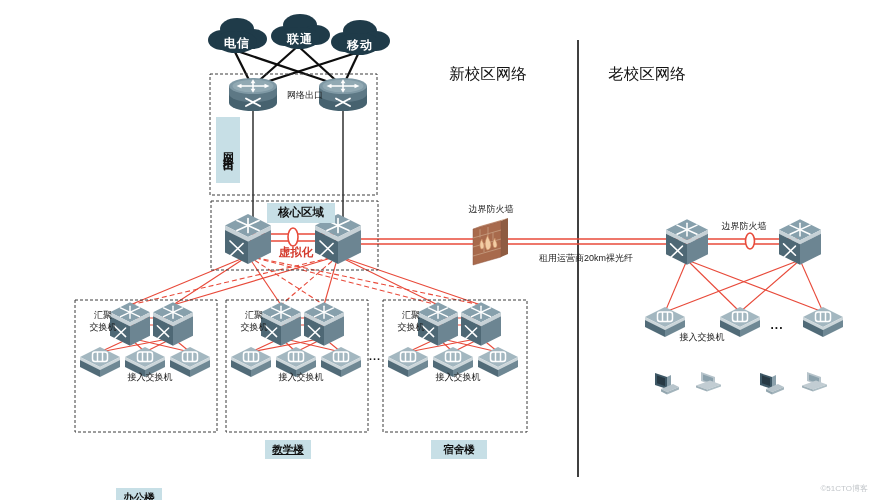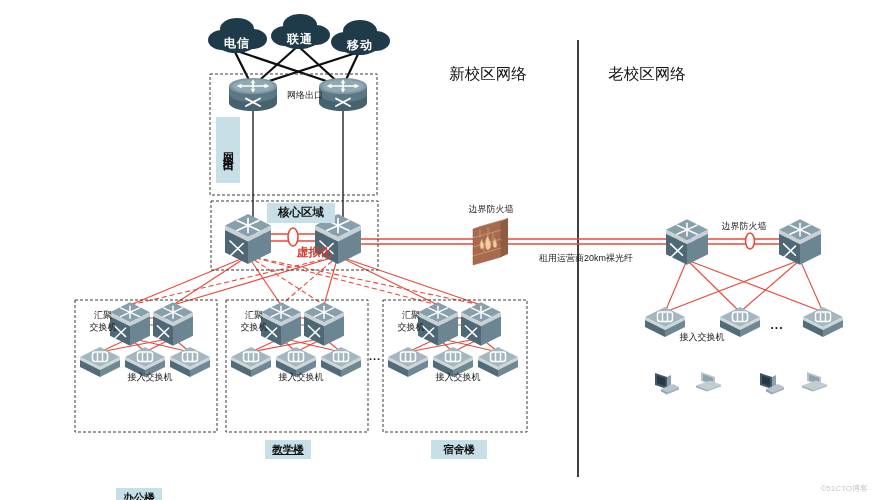--- a/index.html
+++ b/index.html
@@ -255,21 +255,21 @@
 <div class="lbl cloud-lbl" style="left:211px;top:28px;width:52px;">电信</div>
 <div class="lbl cloud-lbl" style="left:274px;top:24px;width:52px;">联通</div>
 <div class="lbl cloud-lbl" style="left:334px;top:30px;width:52px;">移动</div>
 
 <div class="lbl sm" style="left:276px;top:90px;width:58px;">网络出口</div>
 
 <div class="lbl bluebox vlabel" style="left:216px;top:117px;width:24px;height:66px;">网络出口</div>
 
 <div class="lbl bluebox" style="left:267px;top:203px;width:68px;height:20px;font-size:11.5px;">核心区域</div>
 
-<div class="lbl virt" style="left:288px;top:246px;width:52px;">虚拟化</div>
+<div class="lbl virt" style="left:270px;top:246px;width:52px;">虚拟化</div>
 
 <div class="lbl zone-hdr" style="left:427px;top:65px;width:122px;">新校区网络</div>
 <div class="lbl zone-hdr" style="left:586px;top:65px;width:122px;">老校区网络</div>
 
 <div class="lbl sm" style="left:460px;top:204px;width:62px;">边界防火墙</div>
 <div class="lbl sm" style="left:527px;top:253px;width:118px;">租用运营商20km裸光纤</div>
 
 <div class="lbl sm" style="left:713px;top:221px;width:62px;">边界防火墙</div>
 <div class="lbl sm" style="left:671px;top:332px;width:62px;">接入交换机</div>
 <div class="lbl dots" style="left:766px;top:318px;width:22px;">...</div>

